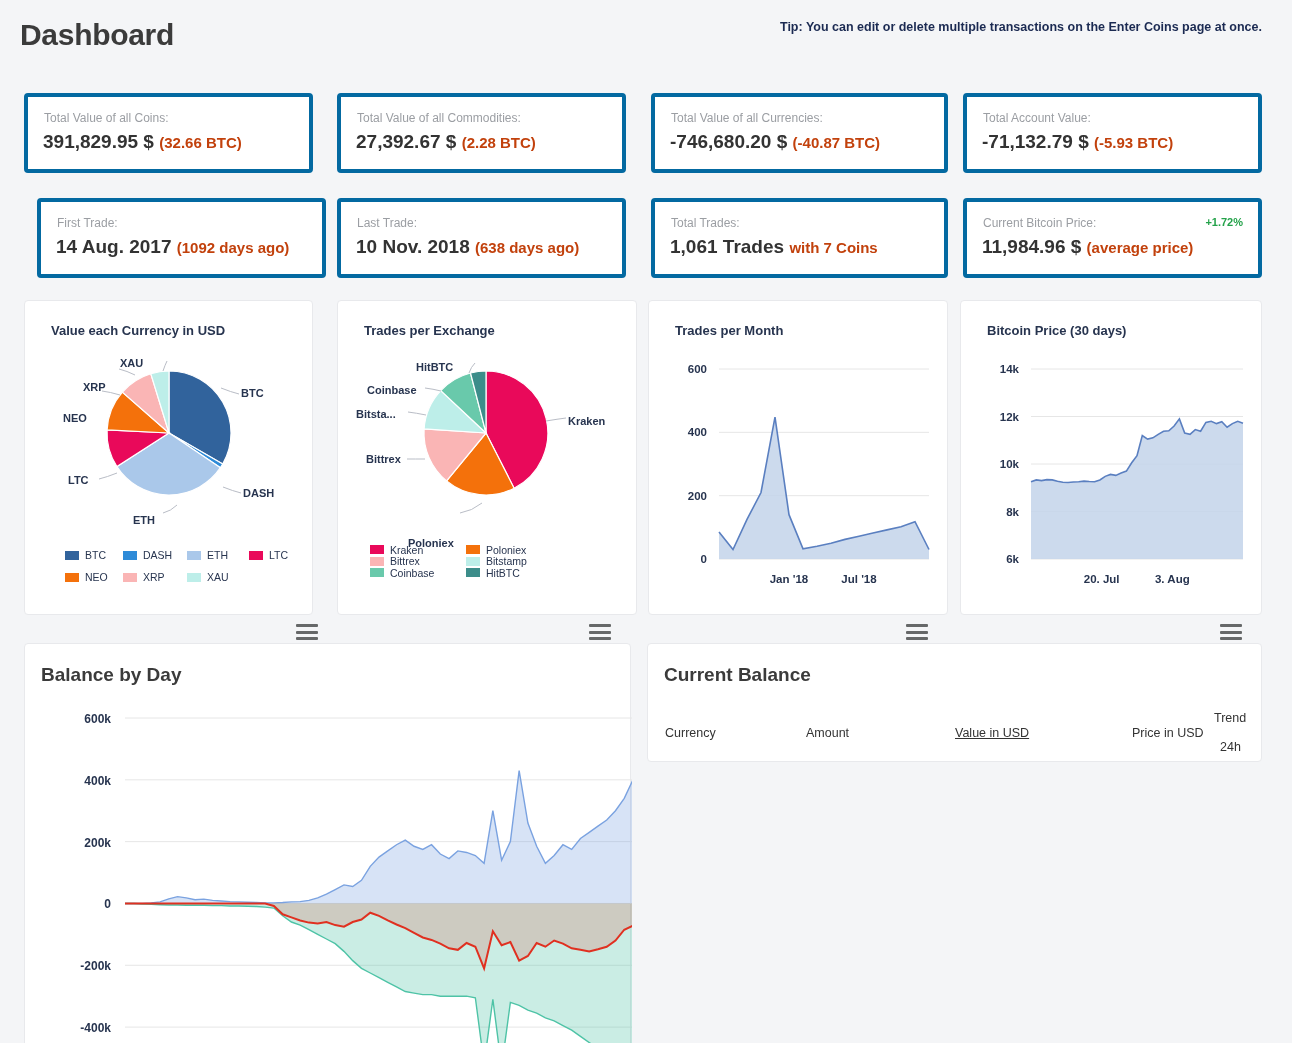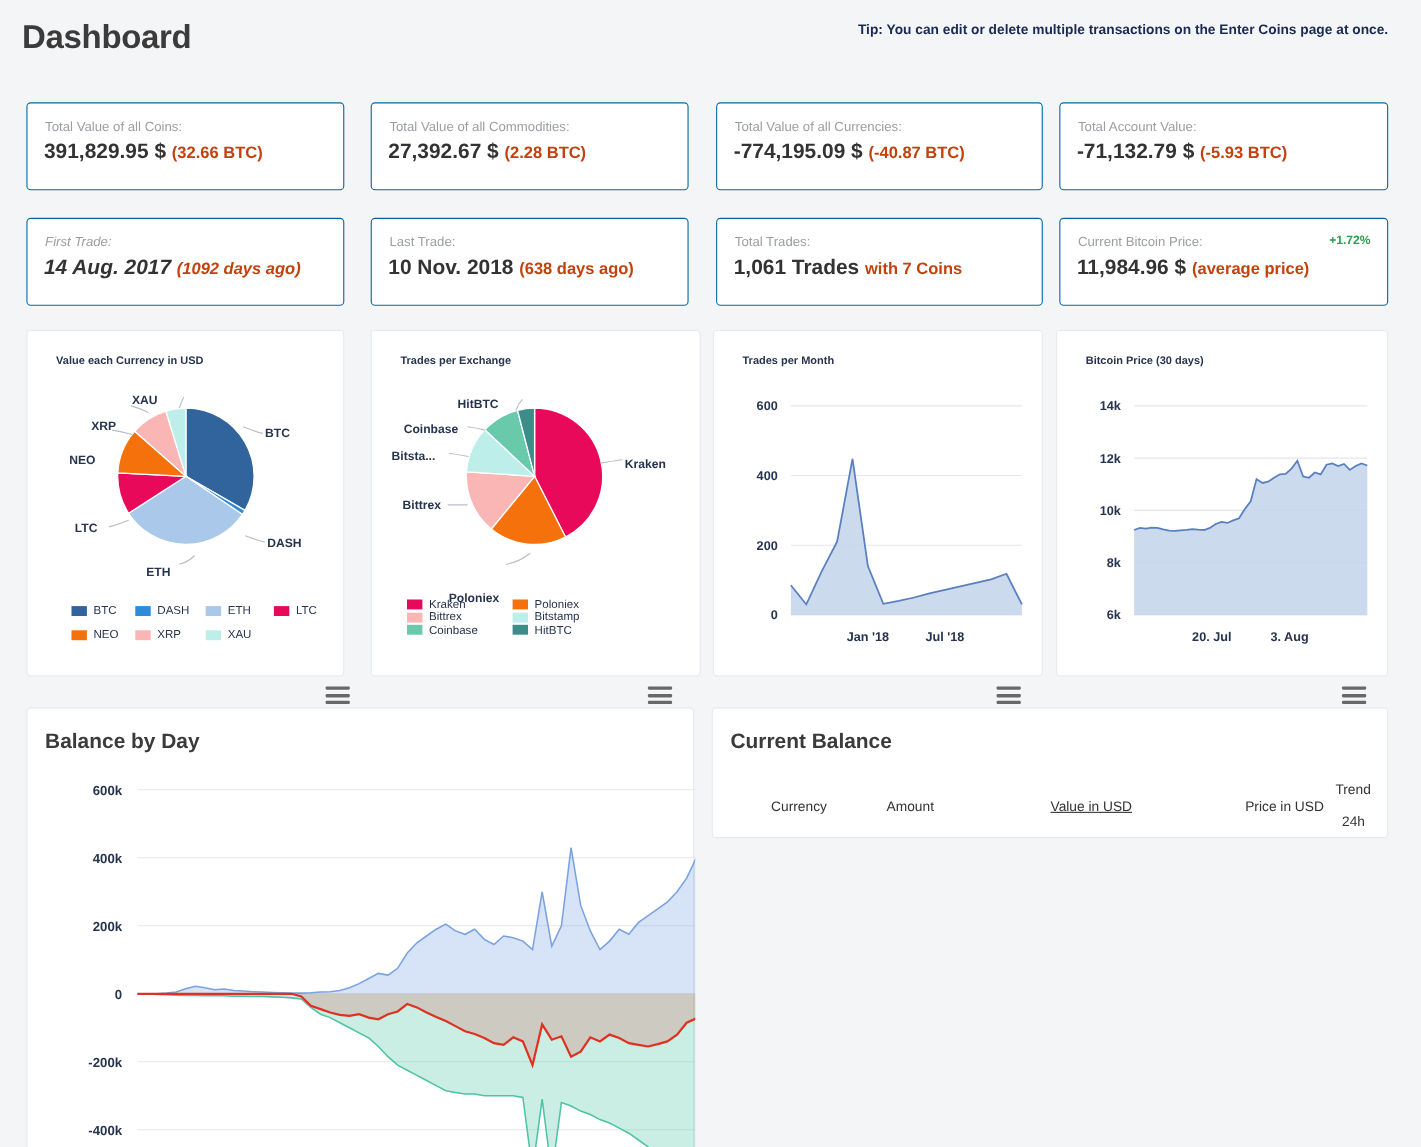--- a/index.html
+++ b/index.html
@@ -20,21 +20,21 @@
   }
   .tip {
     position: absolute; right: 30px; top: 20px;
     font-size: 12.5px; font-weight: bold; color: #1b2a52;
   }
 
   
   .card {
     position: absolute;
     background: #ffffff;
-    border: 1px solid #0369a1;
+    border: 4px solid #0369a1;
     border-radius: 4px;
   }
   .stat-label {
     position: absolute; left: 16px; top: 14px;
     font-size: 12px; color: #9b9ea3;
   }
   .stat-value {
     position: absolute; left: 15px; top: 34px;
     font-size: 19px; font-weight: bold; color: #333333;
     white-space: nowrap;
@@ -49,21 +49,21 @@
 
   
   .chart-card {
     position: absolute;
     background: #ffffff;
     border: 1px solid #e8e9ec;
     border-radius: 4px;
   }
   .chart-title {
     position: absolute; left: 26px; top: 22px;
-    font-size: 10px; font-weight: bold; color: #27344f;
+    font-size: 13px; font-weight: bold; color: #27344f;
   }
   .burger {
     position: absolute; width: 22px; height: 16px;
     cursor: pointer;
   }
   .burger i {
     display: block; height: 3px; background: #666869;
     border-radius: 1px; margin-bottom: 3.5px;
   }
 
@@ -121,34 +121,34 @@
     <div class="stat-label">Total Value of all Commodities:</div>
     <div class="stat-value">
       <span>27,392.67 $</span>
       <span class="sub">(2.28 BTC)</span>
     </div>
   </div>
 
   <div class="card" style="left:651px; top:93px; width:297px; height:80px;">
     <div class="stat-label">Total Value of all Currencies:</div>
     <div class="stat-value">
-      <span>-774,195.09 $</span>
+      <span>-746,680.20 $</span>
       <span class="sub">(-40.87 BTC)</span>
     </div>
   </div>
 
   <div class="card" style="left:963px; top:93px; width:299px; height:80px;">
     <div class="stat-label">Total Account Value:</div>
     <div class="stat-value">
       <span>-71,132.79 $</span>
       <span class="sub">(-5.93 BTC)</span>
     </div>
   </div>
 
-  <div class="card" style="left:24px; top:198px; width:289px; height:80px;font-style:italic;">
+  <div class="card" style="left:37px; top:198px; width:289px; height:80px;">
     <div class="stat-label">First Trade:</div>
     <div class="stat-value">
       <span>14 Aug. 2017</span>
       <span class="sub">(1092 days ago)</span>
     </div>
   </div>
 
   <div class="card" style="left:337px; top:198px; width:289px; height:80px;text-align:center;">
     <div class="stat-label">Last Trade:</div>
     <div class="stat-value">
@@ -385,21 +385,21 @@
         <path d="M100,197.45454545454547 L100,197.45454545454547 L108.75862068965517,197.45454545454547 L117.51724137931035,198.0727272727273 L126.27586206896552,198.38181818181818 L135.0344827586207,198.6909090909091 L143.79310344827587,199 L152.55172413793105,199 L161.31034482758622,199.3090909090909 L170.0689655172414,199.3090909090909 L178.82758620689657,199.3090909090909 L187.58620689655174,199.61818181818182 L196.3448275862069,199.61818181818182 L205.10344827586206,199.92727272727274 L213.86206896551724,199.92727272727274 L222.6206896551724,200.23636363636365 L231.3793103448276,200.54545454545456 L240.13793103448276,201.16363636363636 L248.8965517241379,202.0909090909091 L257.65517241379314,209.81818181818184 L266.41379310344826,216 L275.1724137931035,219.0909090909091 L283.9310344827586,223.72727272727272 L292.6896551724138,228.36363636363637 L301.44827586206895,233 L310.2068965517241,237.63636363636363 L318.9655172413793,245.36363636363637 L327.7241379310345,254.63636363636363 L336.48275862068965,262.3636363636364 L345.2413793103448,267 L354,271.6363636363636 L362.7586206896552,276.27272727272725 L371.51724137931035,280.90909090909093 L380.2758620689655,285.54545454545456 L389.0344827586207,287.0909090909091 L397.7931034482758,288.6363636363636 L406.55172413793105,288.6363636363636 L415.3103448275862,290.1818181818182 L424.0689655172414,290.1818181818182 L432.8275862068965,290.1818181818182 L441.58620689655174,290.1818181818182 L450.3448275862069,291.72727272727275 L459.10344827586204,358.1818181818182 L467.86206896551727,293.27272727272725 L476.62068965517244,361.27272727272725 L485.37931034482756,296.3636363636364 L494.13793103448273,299.45454545454544 L502.89655172413796,304.0909090909091 L511.6551724137931,307.1818181818182 L520.4137931034483,311.8181818181818 L529.1724137931035,314.90909090909093 L537.9310344827586,319.54545454545456 L546.6896551724137,324.1818181818182 L555.448275862069,330.3636363636364 L564.2068965517242,336.54545454545456 L572.9655172413793,342.72727272727275 L581.7241379310344,345.8181818181818 L590.4827586206897,348.90909090909093 L599.2413793103449,350.45454545454544 L608,352 L608,197.45454545454547 Z" fill="#4ec3a6" fill-opacity="0.30"></path>
         <path d="M100,197.45454545454547 L108.75862068965517,197.45454545454547 L117.51724137931035,198.0727272727273 L126.27586206896552,198.38181818181818 L135.0344827586207,198.6909090909091 L143.79310344827587,199 L152.55172413793105,199 L161.31034482758622,199.3090909090909 L170.0689655172414,199.3090909090909 L178.82758620689657,199.3090909090909 L187.58620689655174,199.61818181818182 L196.3448275862069,199.61818181818182 L205.10344827586206,199.92727272727274 L213.86206896551724,199.92727272727274 L222.6206896551724,200.23636363636365 L231.3793103448276,200.54545454545456 L240.13793103448276,201.16363636363636 L248.8965517241379,202.0909090909091 L257.65517241379314,209.81818181818184 L266.41379310344826,216 L275.1724137931035,219.0909090909091 L283.9310344827586,223.72727272727272 L292.6896551724138,228.36363636363637 L301.44827586206895,233 L310.2068965517241,237.63636363636363 L318.9655172413793,245.36363636363637 L327.7241379310345,254.63636363636363 L336.48275862068965,262.3636363636364 L345.2413793103448,267 L354,271.6363636363636 L362.7586206896552,276.27272727272725 L371.51724137931035,280.90909090909093 L380.2758620689655,285.54545454545456 L389.0344827586207,287.0909090909091 L397.7931034482758,288.6363636363636 L406.55172413793105,288.6363636363636 L415.3103448275862,290.1818181818182 L424.0689655172414,290.1818181818182 L432.8275862068965,290.1818181818182 L441.58620689655174,290.1818181818182 L450.3448275862069,291.72727272727275 L459.10344827586204,358.1818181818182 L467.86206896551727,293.27272727272725 L476.62068965517244,361.27272727272725 L485.37931034482756,296.3636363636364 L494.13793103448273,299.45454545454544 L502.89655172413796,304.0909090909091 L511.6551724137931,307.1818181818182 L520.4137931034483,311.8181818181818 L529.1724137931035,314.90909090909093 L537.9310344827586,319.54545454545456 L546.6896551724137,324.1818181818182 L555.448275862069,330.3636363636364 L564.2068965517242,336.54545454545456 L572.9655172413793,342.72727272727275 L581.7241379310344,345.8181818181818 L590.4827586206897,348.90909090909093 L599.2413793103449,350.45454545454544 L608,352" fill="none" stroke="#4ec3a6" stroke-width="1.4"></path>
         <path d="M100,197.45454545454547 L100,197.45454545454547 L108.75862068965517,197.45454545454547 L117.51724137931035,197.45454545454547 L126.27586206896552,197.45454545454547 L135.0344827586207,197.45454545454547 L143.79310344827587,197.45454545454547 L152.55172413793105,197.45454545454547 L161.31034482758622,197.45454545454547 L170.0689655172414,197.45454545454547 L178.82758620689657,197.45454545454547 L187.58620689655174,197.45454545454547 L196.3448275862069,197.45454545454547 L205.10344827586206,197.45454545454547 L213.86206896551724,197.45454545454547 L222.6206896551724,197.45454545454547 L231.3793103448276,197.45454545454547 L240.13793103448276,197.45454545454547 L248.8965517241379,199.92727272727274 L257.65517241379314,208.27272727272728 L266.41379310344826,211.36363636363637 L275.1724137931035,214.45454545454547 L283.9310344827586,216.61818181818182 L292.6896551724138,217.54545454545456 L301.44827586206895,216 L310.2068965517241,219.0909090909091 L318.9655172413793,220.63636363636363 L327.7241379310345,216 L336.48275862068965,213.52727272727273 L345.2413793103448,206.72727272727275 L354,209.81818181818184 L362.7586206896552,214.45454545454547 L371.51724137931035,218.47272727272727 L380.2758620689655,222.1818181818182 L389.0344827586207,226.8181818181818 L397.7931034482758,231.45454545454544 L406.55172413793105,233.92727272727274 L415.3103448275862,237.63636363636363 L424.0689655172414,242.27272727272725 L432.8275862068965,243.8181818181818 L441.58620689655174,237.0181818181818 L450.3448275862069,240.72727272727275 L459.10344827586204,262.3636363636364 L467.86206896551727,225.27272727272725 L476.62068965517244,239.1818181818182 L485.37931034482756,236.0909090909091 L494.13793103448273,254.63636363636363 L502.89655172413796,250 L511.6551724137931,237.0181818181818 L520.4137931034483,240.72727272727275 L529.1724137931035,234.54545454545456 L537.9310344827586,237.63636363636363 L546.6896551724137,242.27272727272725 L555.448275862069,243.8181818181818 L564.2068965517242,245.36363636363637 L572.9655172413793,243.2 L581.7241379310344,240.72727272727275 L590.4827586206897,234.54545454545456 L599.2413793103449,223.72727272727272 L608,219.70909090909092 L608,197.45454545454547 Z" fill="#e03020" fill-opacity="0.18"></path>
         <path d="M100,197.45454545454547 L108.75862068965517,197.45454545454547 L117.51724137931035,197.45454545454547 L126.27586206896552,197.45454545454547 L135.0344827586207,197.45454545454547 L143.79310344827587,197.45454545454547 L152.55172413793105,197.45454545454547 L161.31034482758622,197.45454545454547 L170.0689655172414,197.45454545454547 L178.82758620689657,197.45454545454547 L187.58620689655174,197.45454545454547 L196.3448275862069,197.45454545454547 L205.10344827586206,197.45454545454547 L213.86206896551724,197.45454545454547 L222.6206896551724,197.45454545454547 L231.3793103448276,197.45454545454547 L240.13793103448276,197.45454545454547 L248.8965517241379,199.92727272727274 L257.65517241379314,208.27272727272728 L266.41379310344826,211.36363636363637 L275.1724137931035,214.45454545454547 L283.9310344827586,216.61818181818182 L292.6896551724138,217.54545454545456 L301.44827586206895,216 L310.2068965517241,219.0909090909091 L318.9655172413793,220.63636363636363 L327.7241379310345,216 L336.48275862068965,213.52727272727273 L345.2413793103448,206.72727272727275 L354,209.81818181818184 L362.7586206896552,214.45454545454547 L371.51724137931035,218.47272727272727 L380.2758620689655,222.1818181818182 L389.0344827586207,226.8181818181818 L397.7931034482758,231.45454545454544 L406.55172413793105,233.92727272727274 L415.3103448275862,237.63636363636363 L424.0689655172414,242.27272727272725 L432.8275862068965,243.8181818181818 L441.58620689655174,237.0181818181818 L450.3448275862069,240.72727272727275 L459.10344827586204,262.3636363636364 L467.86206896551727,225.27272727272725 L476.62068965517244,239.1818181818182 L485.37931034482756,236.0909090909091 L494.13793103448273,254.63636363636363 L502.89655172413796,250 L511.6551724137931,237.0181818181818 L520.4137931034483,240.72727272727275 L529.1724137931035,234.54545454545456 L537.9310344827586,237.63636363636363 L546.6896551724137,242.27272727272725 L555.448275862069,243.8181818181818 L564.2068965517242,245.36363636363637 L572.9655172413793,243.2 L581.7241379310344,240.72727272727275 L590.4827586206897,234.54545454545456 L599.2413793103449,223.72727272727272 L608,219.70909090909092" fill="none" stroke="#e03020" stroke-width="2"></path>
       </svg>
   </div>
 
   <div class="panel" style="left:647px; top:643px; width:615px; height:119px;">
     <div class="panel-title">Current Balance</div>
 
-    <div class="th" style="left:17px;  top:82px;margin-left:36px;">Currency</div>
+    <div class="th" style="left:17px;  top:82px;">Currency</div>
     <div class="th" style="left:158px; top:82px;">Amount</div>
     <div class="th" style="left:307px; top:82px;text-decoration:underline;">Value in USD</div>
     <div class="th" style="left:484px; top:82px;">Price in USD</div>
     <div class="th" style="left:566px; top:67px;">Trend</div>
     <div class="th" style="left:572px; top:96px;">24h</div>
   </div>
 
 </div>
 
 </body></html>

